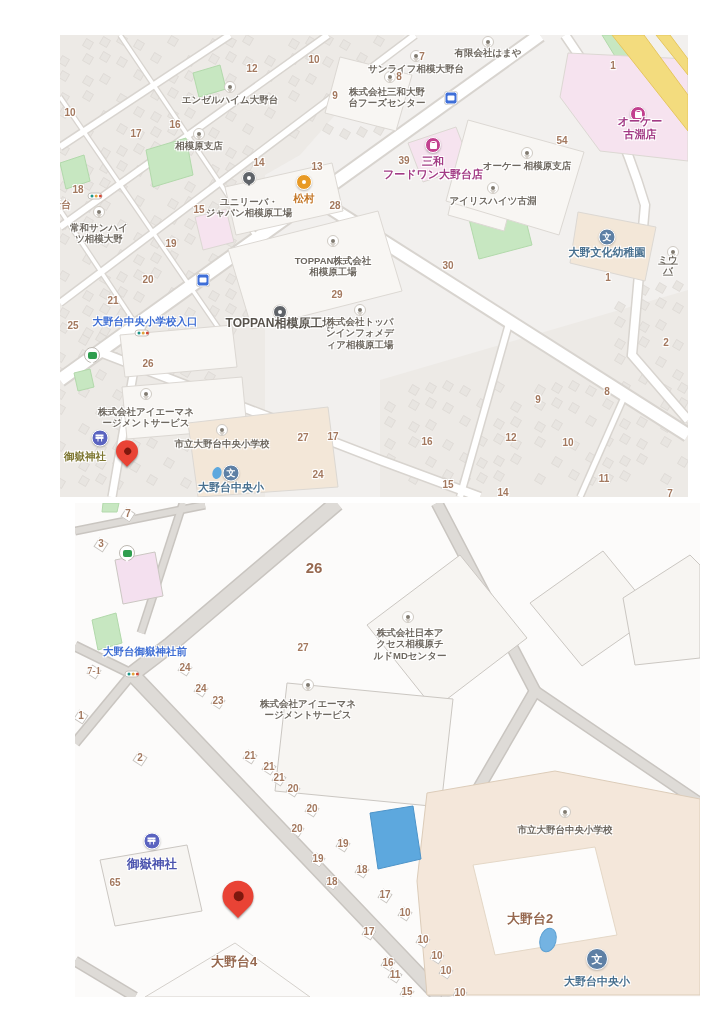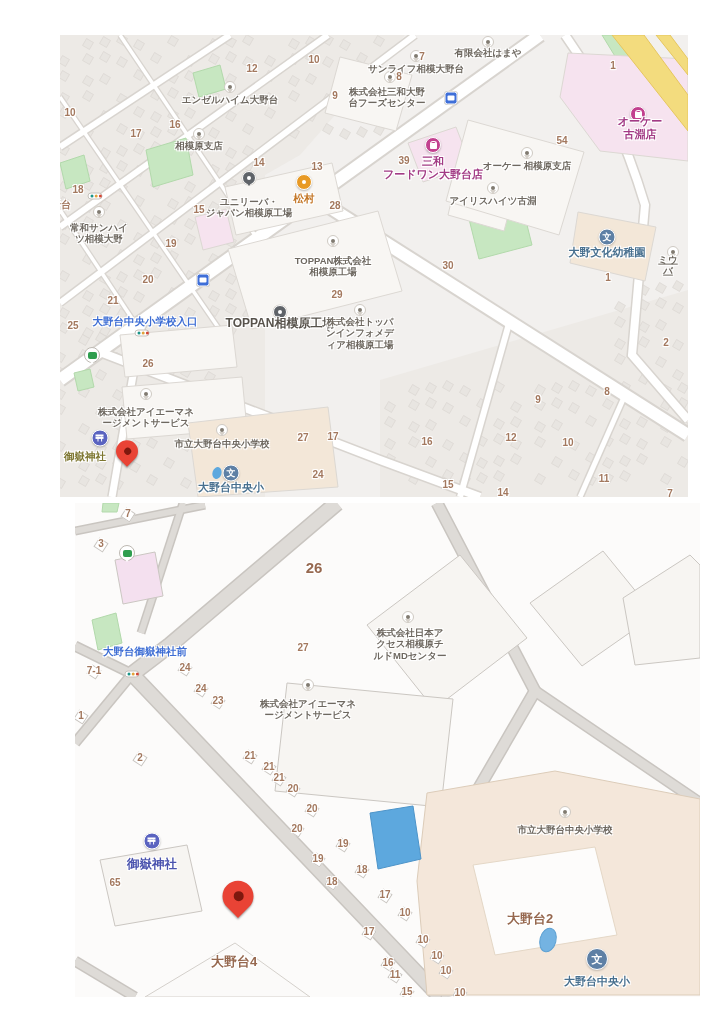--- a/index.html
+++ b/index.html
@@ -646,21 +646,21 @@
 ルドMDセンター</span>
     <span class="map-label lbl-poi" style="left: 233px; top: 206px;">株式会社アイエーマネ
 ージメントサービス</span>
     <span class="map-label lbl-poi" style="left: 490px; top: 327px;">市立大野台中央小学校</span>
     <span class="map-label lbl-school" style="left: 522px; top: 479px;">大野台中央小</span>
     <span class="map-label lbl-shrine2" style="left: 77px; top: 361px;">御嶽神社</span>
     <span class="map-label lbl-district" style="left: 159px; top: 459px;">大野台4</span>
     <span class="map-label lbl-district" style="left: 455px; top: 416px;">大野台2</span>
     <span class="map-label lbl-num" style="left: 53px; top: 11px;">7</span>
     <span class="map-label lbl-num" style="left: 26px; top: 41px;">3</span>
-    <span class="map-label lbl-num" style="left: 19px; top: 168px;">7-1</span>
+    <span class="map-label lbl-num" style="left: 19px; top: 168px; font-family: Liberation Serif, serif;">7-1</span>
     <span class="map-label lbl-num" style="left: 6px; top: 213px;">1</span>
     <span class="map-label lbl-num" style="left: 110px; top: 165px;">24</span>
     <span class="map-label lbl-num" style="left: 126px; top: 186px;">24</span>
     <span class="map-label lbl-num" style="left: 143px; top: 198px;">23</span>
     <span class="map-label lbl-num" style="left: 65px; top: 255px;">2</span>
     <span class="map-label lbl-num" style="left: 175px; top: 253px;">21</span>
     <span class="map-label lbl-num" style="left: 194px; top: 264px;">21</span>
     <span class="map-label lbl-num" style="left: 204px; top: 275px;">21</span>
     <span class="map-label lbl-num" style="left: 218px; top: 286px;">20</span>
     <span class="map-label lbl-num" style="left: 237px; top: 306px;">20</span>

